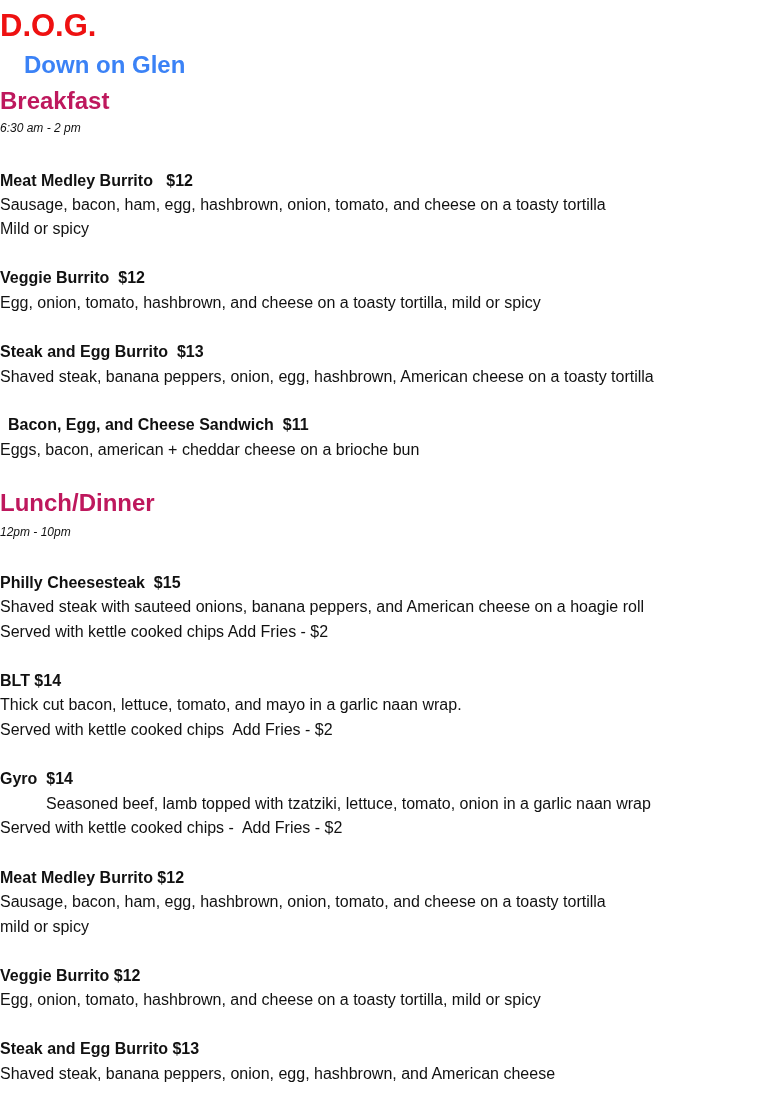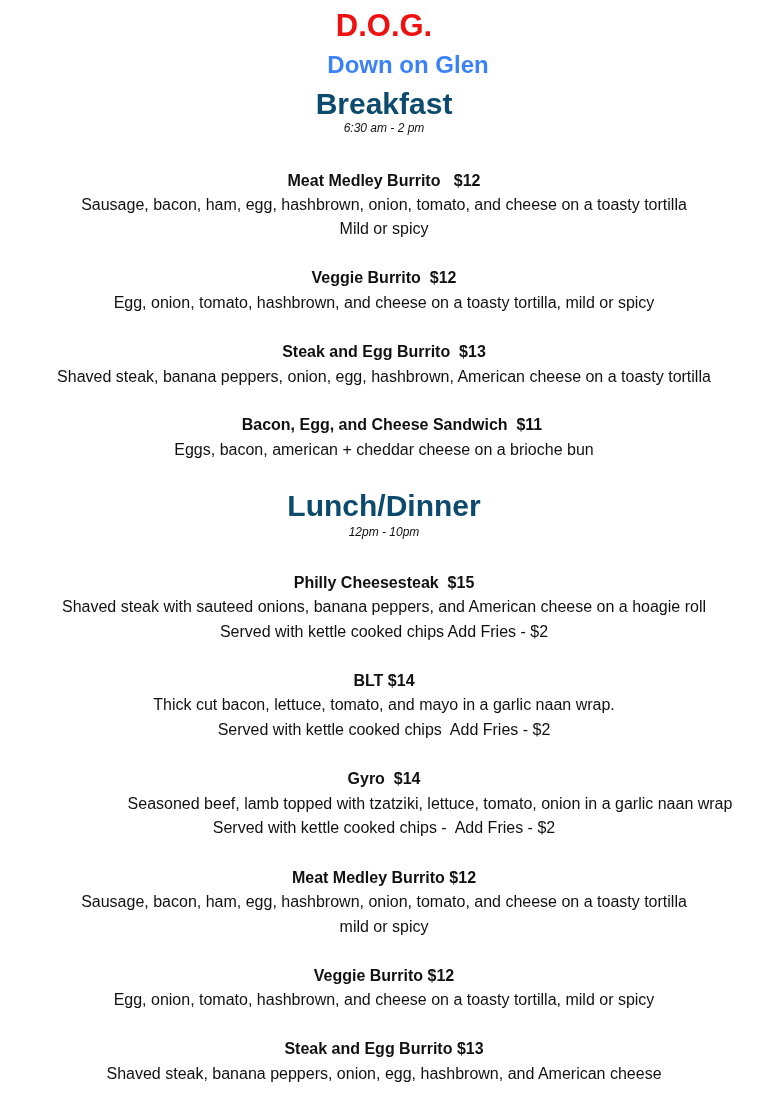--- a/index.html
+++ b/index.html
@@ -2,26 +2,26 @@
 <html><head>
   <meta charset="utf-8">
   <style>
     html, body { margin: 0; padding: 0; background: #ffffff; }
     body {
       width: 775px; height: 1098px; overflow: hidden;
       font-family: "Liberation Sans", sans-serif; color: #111111;
       position: relative;
     }
     .line {
-      position: absolute; left: 0; width: 768px; text-align: center;
+      position: absolute; left: 0; width: 768px; 
       white-space: nowrap; line-height: 1;
     }
     .title { font-size: 31px; font-weight: bold; color: #ee1111; }
     .subtitle { font-size: 24px; font-weight: bold; color: #3b82f6; margin-left: 24px; }
-    .section { font-size: 30px; font-weight: bold; color: #0c4a6e; }
+    .section { font-size: 24px; font-weight: bold; color: #be185d; }
     .hours { font-size: 12px; font-style: italic; }
     .item-name { font-size: 16px; font-weight: bold; }
     .item-desc { font-size: 16px; }
   </style>
 </head>
 <body>
 
 <div>
   <div class="line title" style="top:10px;">D.O.G.</div>
   <div class="line subtitle" style="top:53px;">Down on Glen</div>

